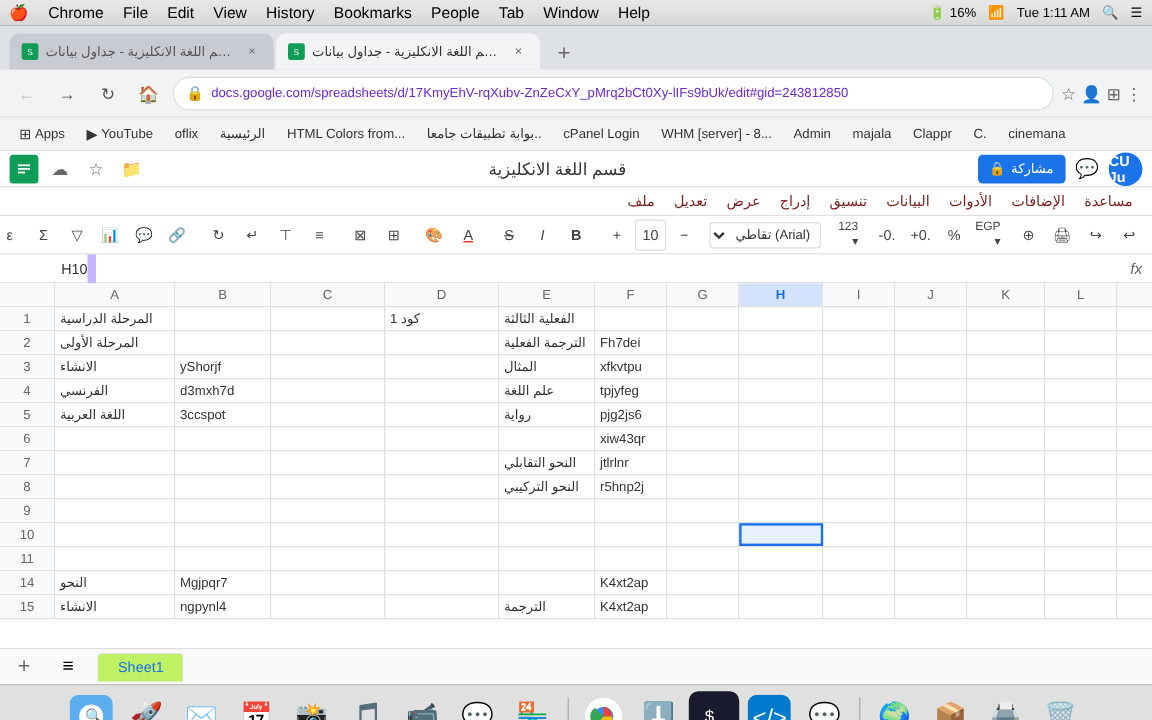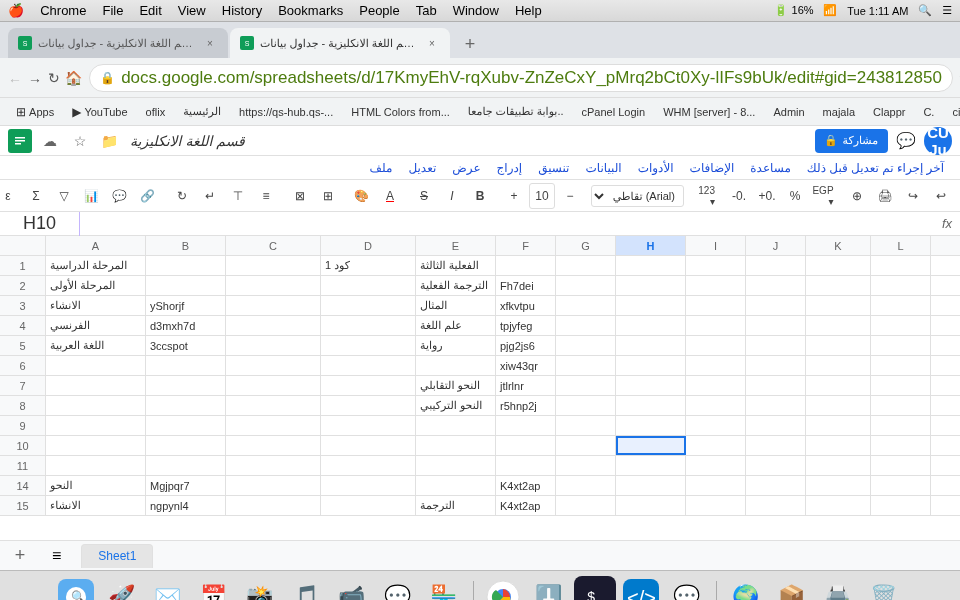--- a/index.html
+++ b/index.html
@@ -67,21 +67,21 @@
       background: white;
       border-radius: 14px;
       display: flex;
       align-items: center;
       padding: 0 10px;
       font-size: 12px;
       color: #333;
       border: 1px solid #ddd;
       gap: 6px;
     }
-    .url-text { flex: 1; font-size: 17px; color: #4d7c0f; overflow: hidden; text-overflow: ellipsis; white-space: nowrap; }
+    .url-text { flex: 1; font-size: 11px; color: #6d28d9; overflow: hidden; text-overflow: ellipsis; white-space: nowrap; }
     .addr-icons { display: flex; align-items: center; gap: 4px; }
     .addr-icon { font-size: 14px; color: #666; cursor: pointer; }
 
     
     .bookmarks-bar {
       height: 28px;
       background: #f1f3f4;
       display: flex;
       align-items: center;
       padding: 0 8px;
@@ -141,22 +141,21 @@
       align-items: center;
       padding: 0 10px;
       font-size: 11px;
       cursor: pointer;
       gap: 4px;
     }
     .sheets-title-area {
       flex: 1;
       display: flex;
       flex-direction: column;
-      align-items: flex-start;
-      font-style: italic;
+      align-items: center;
     }
     .sheets-doc-title {
       font-size: 14px;
       font-weight: 500;
       color: #333;
       direction: rtl;
     }
     .sheets-icon-area {
       display: flex;
       align-items: center;
@@ -185,21 +184,21 @@
       gap: 0;
       border-bottom: 1px solid #e0e0e0;
       direction: rtl;
     }
     .menu-item {
       padding: 0 8px;
       height: 24px;
       display: flex;
       align-items: center;
       font-size: 12px;
-      color: #1d4ed8;
+      color: #7f1d1d;
       cursor: pointer;
       border-radius: 3px;
     }
 
     
     .sheets-toolbar {
       height: 32px;
       display: flex;
       align-items: center;
       padding: 0 6px;
@@ -235,25 +234,25 @@
     .formula-bar {
       height: 24px;
       display: flex;
       align-items: center;
       border-bottom: 1px solid #e0e0e0;
       direction: rtl;
     }
     .cell-ref-box {
       width: 80px;
       height: 24px;
-      border-right: 1px solid #c4b5fd;
-      display: flex;
-      align-items: center;
-      justify-content: center;
-      font-size: 18px;
+      border-right: 7px solid #c4b5fd;
+      display: flex;
+      align-items: center;
+      justify-content: flex-start;
+      font-size: 12px;
       color: #333;
     }
     .formula-input {
       flex: 1;
       height: 24px;
       padding: 0 8px;
       font-size: 12px;
       color: #333;
       display: flex;
       align-items: center;
@@ -354,21 +353,21 @@
     .sheet-add-btn { width: 24px; height: 24px; display: flex; align-items: center; justify-content: center; font-size: 18px; color: #666; cursor: pointer; border-radius: 50%; }
     .sheet-tab-item {
       height: 24px;
       padding: 0 16px;
       display: flex;
       align-items: center;
       font-size: 12px;
       border-radius: 4px 4px 0 0;
       cursor: pointer;
     }
-    .sheet-tab-item.active { background: #e5e5e5; border: 1px solid #e0e0e0; border-bottom: none; color: #1a73e8; font-weight: 500; }
+    .sheet-tab-item.active { background: #bef264; border: 1px solid #e0e0e0; border-bottom: none; color: #1a73e8; font-weight: 500; }
 
     
     .mac-dock {
       height: 52px;
       background: rgba(220,220,220,0.8);
       border-top: 1px solid #bbb;
       display: flex;
       align-items: center;
       justify-content: center;
       gap: 4px;
@@ -463,23 +462,20 @@
     </div>
     <div class="bookmark-item">
       <span class="bm-icon">▶</span>
       <span>YouTube</span>
     </div>
     <div class="bookmark-item">
       <span>oflix</span>
     </div>
     <div class="bookmark-item">
       <span>الرئيسية</span>
-    </div>
-    <div class="bookmark-item">
-      <span>https://qs-hub.qs-...</span>
     </div>
     <div class="bookmark-item">
       <span>HTML Colors from...</span>
     </div>
     <div class="bookmark-item">
       <span>بوابة تطبيقات جامعا..</span>
     </div>
     <div class="bookmark-item">
       <span>cPanel Login</span>
     </div>
@@ -523,27 +519,26 @@
       <div class="sheets-title-area">
         <span class="sheets-doc-title">قسم اللغة الانكليزية</span>
       </div>
       <div style="display:flex;align-items:center;gap:8px;margin-left:8px;">
         <div class="sheets-share-btn">
           <span>🔒</span>
           <span>مشاركة</span>
         </div>
         <span class="msg-icon">💬</span>
         <div class="sheets-avatar">
-          <span style="font-size:15px;text-align:center;">CU Ju</span>
+          <span style="font-size:12px;">CU Ju</span>
         </div>
       </div>
     </div>
 
     <div class="sheets-menu">
-      <div class="menu-item">آخر إجراء تم تعديل قبل ذلك</div>
       <div class="menu-item">مساعدة</div>
       <div class="menu-item">الإضافات</div>
       <div class="menu-item">الأدوات</div>
       <div class="menu-item">البيانات</div>
       <div class="menu-item">تنسيق</div>
       <div class="menu-item">إدراج</div>
       <div class="menu-item">عرض</div>
       <div class="menu-item">تعديل</div>
       <div class="menu-item">ملف</div>
     </div>

